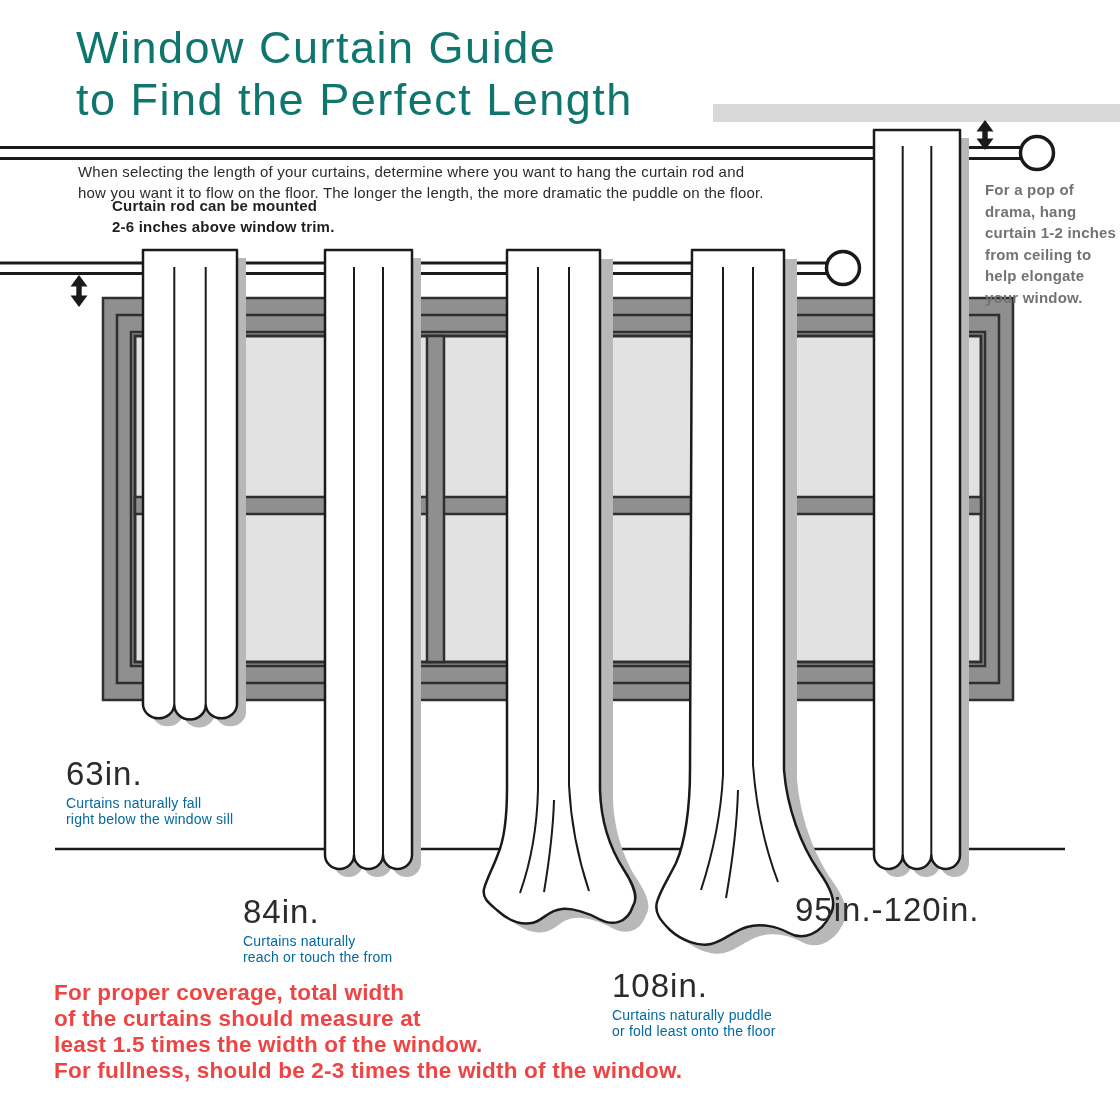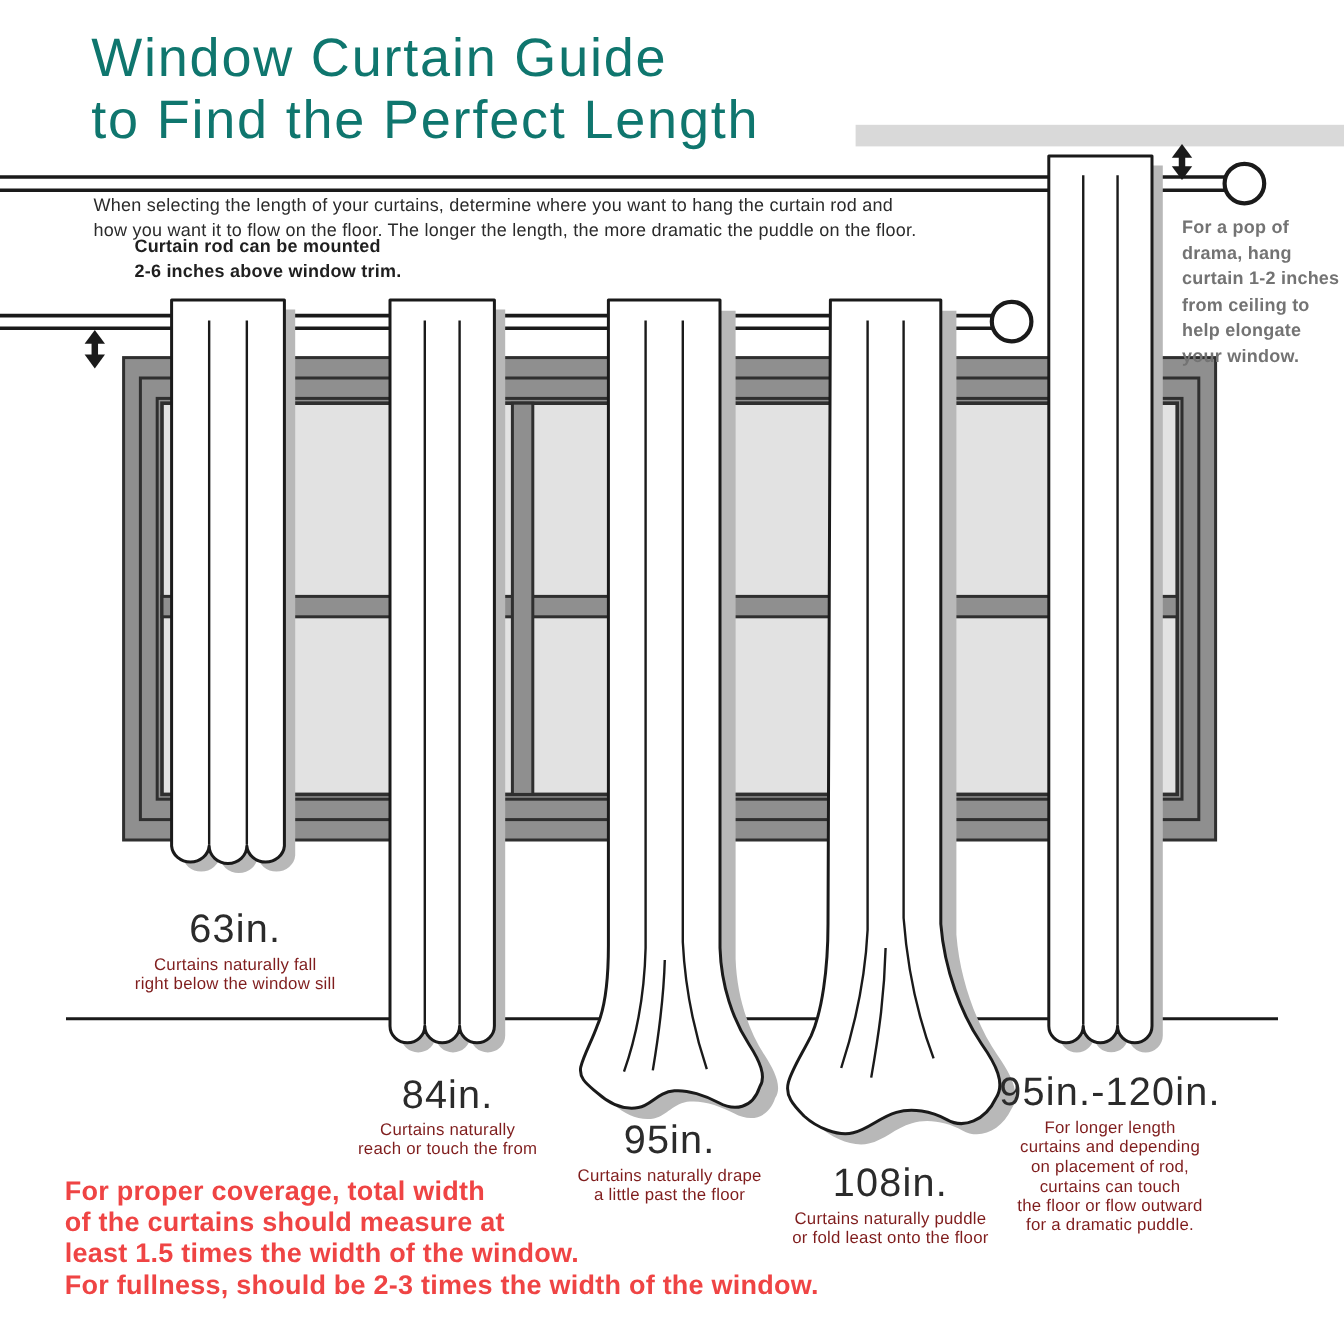--- a/index.html
+++ b/index.html
@@ -6,23 +6,23 @@
   #canvas{position:relative;width:1120px;height:1120px;background:#ffffff;overflow:hidden;
           font-family:"Liberation Sans", sans-serif;color:#222;}
   #diagram{position:absolute;left:0;top:0;width:1120px;height:1120px;}
   .abs{position:absolute;}
   .pre{white-space:pre-line;}
   #title{left:76px;top:22px;font-size:45px;line-height:52px;letter-spacing:1.5px;
          font-weight:300;color:#0f766e;}
   #intro{left:78px;top:161px;font-size:15px;line-height:21px;color:#2b2b2b;letter-spacing:.2px;}
   #rod-note{left:78px;top:195px;font-size:15px;line-height:21px;font-weight:bold;color:#1f1f1f;letter-spacing:.2px;margin-left:34px;}
   #ceiling-tip{left:985px;top:179px;font-size:15px;line-height:21.5px;font-weight:bold;color:#737373;letter-spacing:.2px;}
-  .curtain-label{text-align:center;width:260px;}
+  .curtain-label{width:260px;}
   .curtain-label .num{font-size:33px;letter-spacing:1px;color:#2b2b2b;line-height:36px;}
-  .curtain-label .desc{font-size:14px;line-height:16.3px;font-weight:500;color:#7f1d1d;letter-spacing:.2px;margin-top:3px;}
+  .curtain-label .desc{font-size:14px;line-height:16.3px;font-weight:500;color:#0369a1;letter-spacing:.2px;margin-top:3px;}
   #label-c1{left:66px;top:756px;}
   #label-c2{left:243px;top:894px;}
   #label-c3{left:428px;top:932px;}
   #label-c4{left:612px;top:968px;}
   #label-c5{left:795px;top:892px;}
   #footer{left:54px;top:980px;font-size:22.5px;line-height:26px;font-weight:600;color:#ef4444;letter-spacing:.2px;}
 </style>
 </head>
 <body>
 
@@ -138,40 +138,29 @@
     <div class="desc pre">Curtains naturally fall
 right below the window sill</div>
   </div>
 
   <div class="abs curtain-label" id="label-c2">
     <div class="num">84in.</div>
     <div class="desc pre">Curtains naturally
 reach or touch the from</div>
   </div>
 
-  <div class="abs curtain-label" id="label-c3">
-    <div class="num">95in.</div>
-    <div class="desc pre">Curtains naturally drape
-a little past the floor</div>
-  </div>
 
   <div class="abs curtain-label" id="label-c4">
     <div class="num">108in.</div>
     <div class="desc pre">Curtains naturally puddle
 or fold least onto the floor</div>
   </div>
 
   <div class="abs curtain-label" id="label-c5">
     <div class="num">95in.-120in.</div>
-    <div class="desc pre">For longer length
-curtains and depending
-on placement of rod,
-curtains can touch
-the floor or flow outward
-for a dramatic puddle.</div>
   </div>
 
   <div class="abs pre" id="footer">For proper coverage, total width
 of the curtains should measure at
 least 1.5 times the width of the window.
 For fullness, should be 2-3 times the width of the window.</div>
 
 </div>
 
 </body></html>

